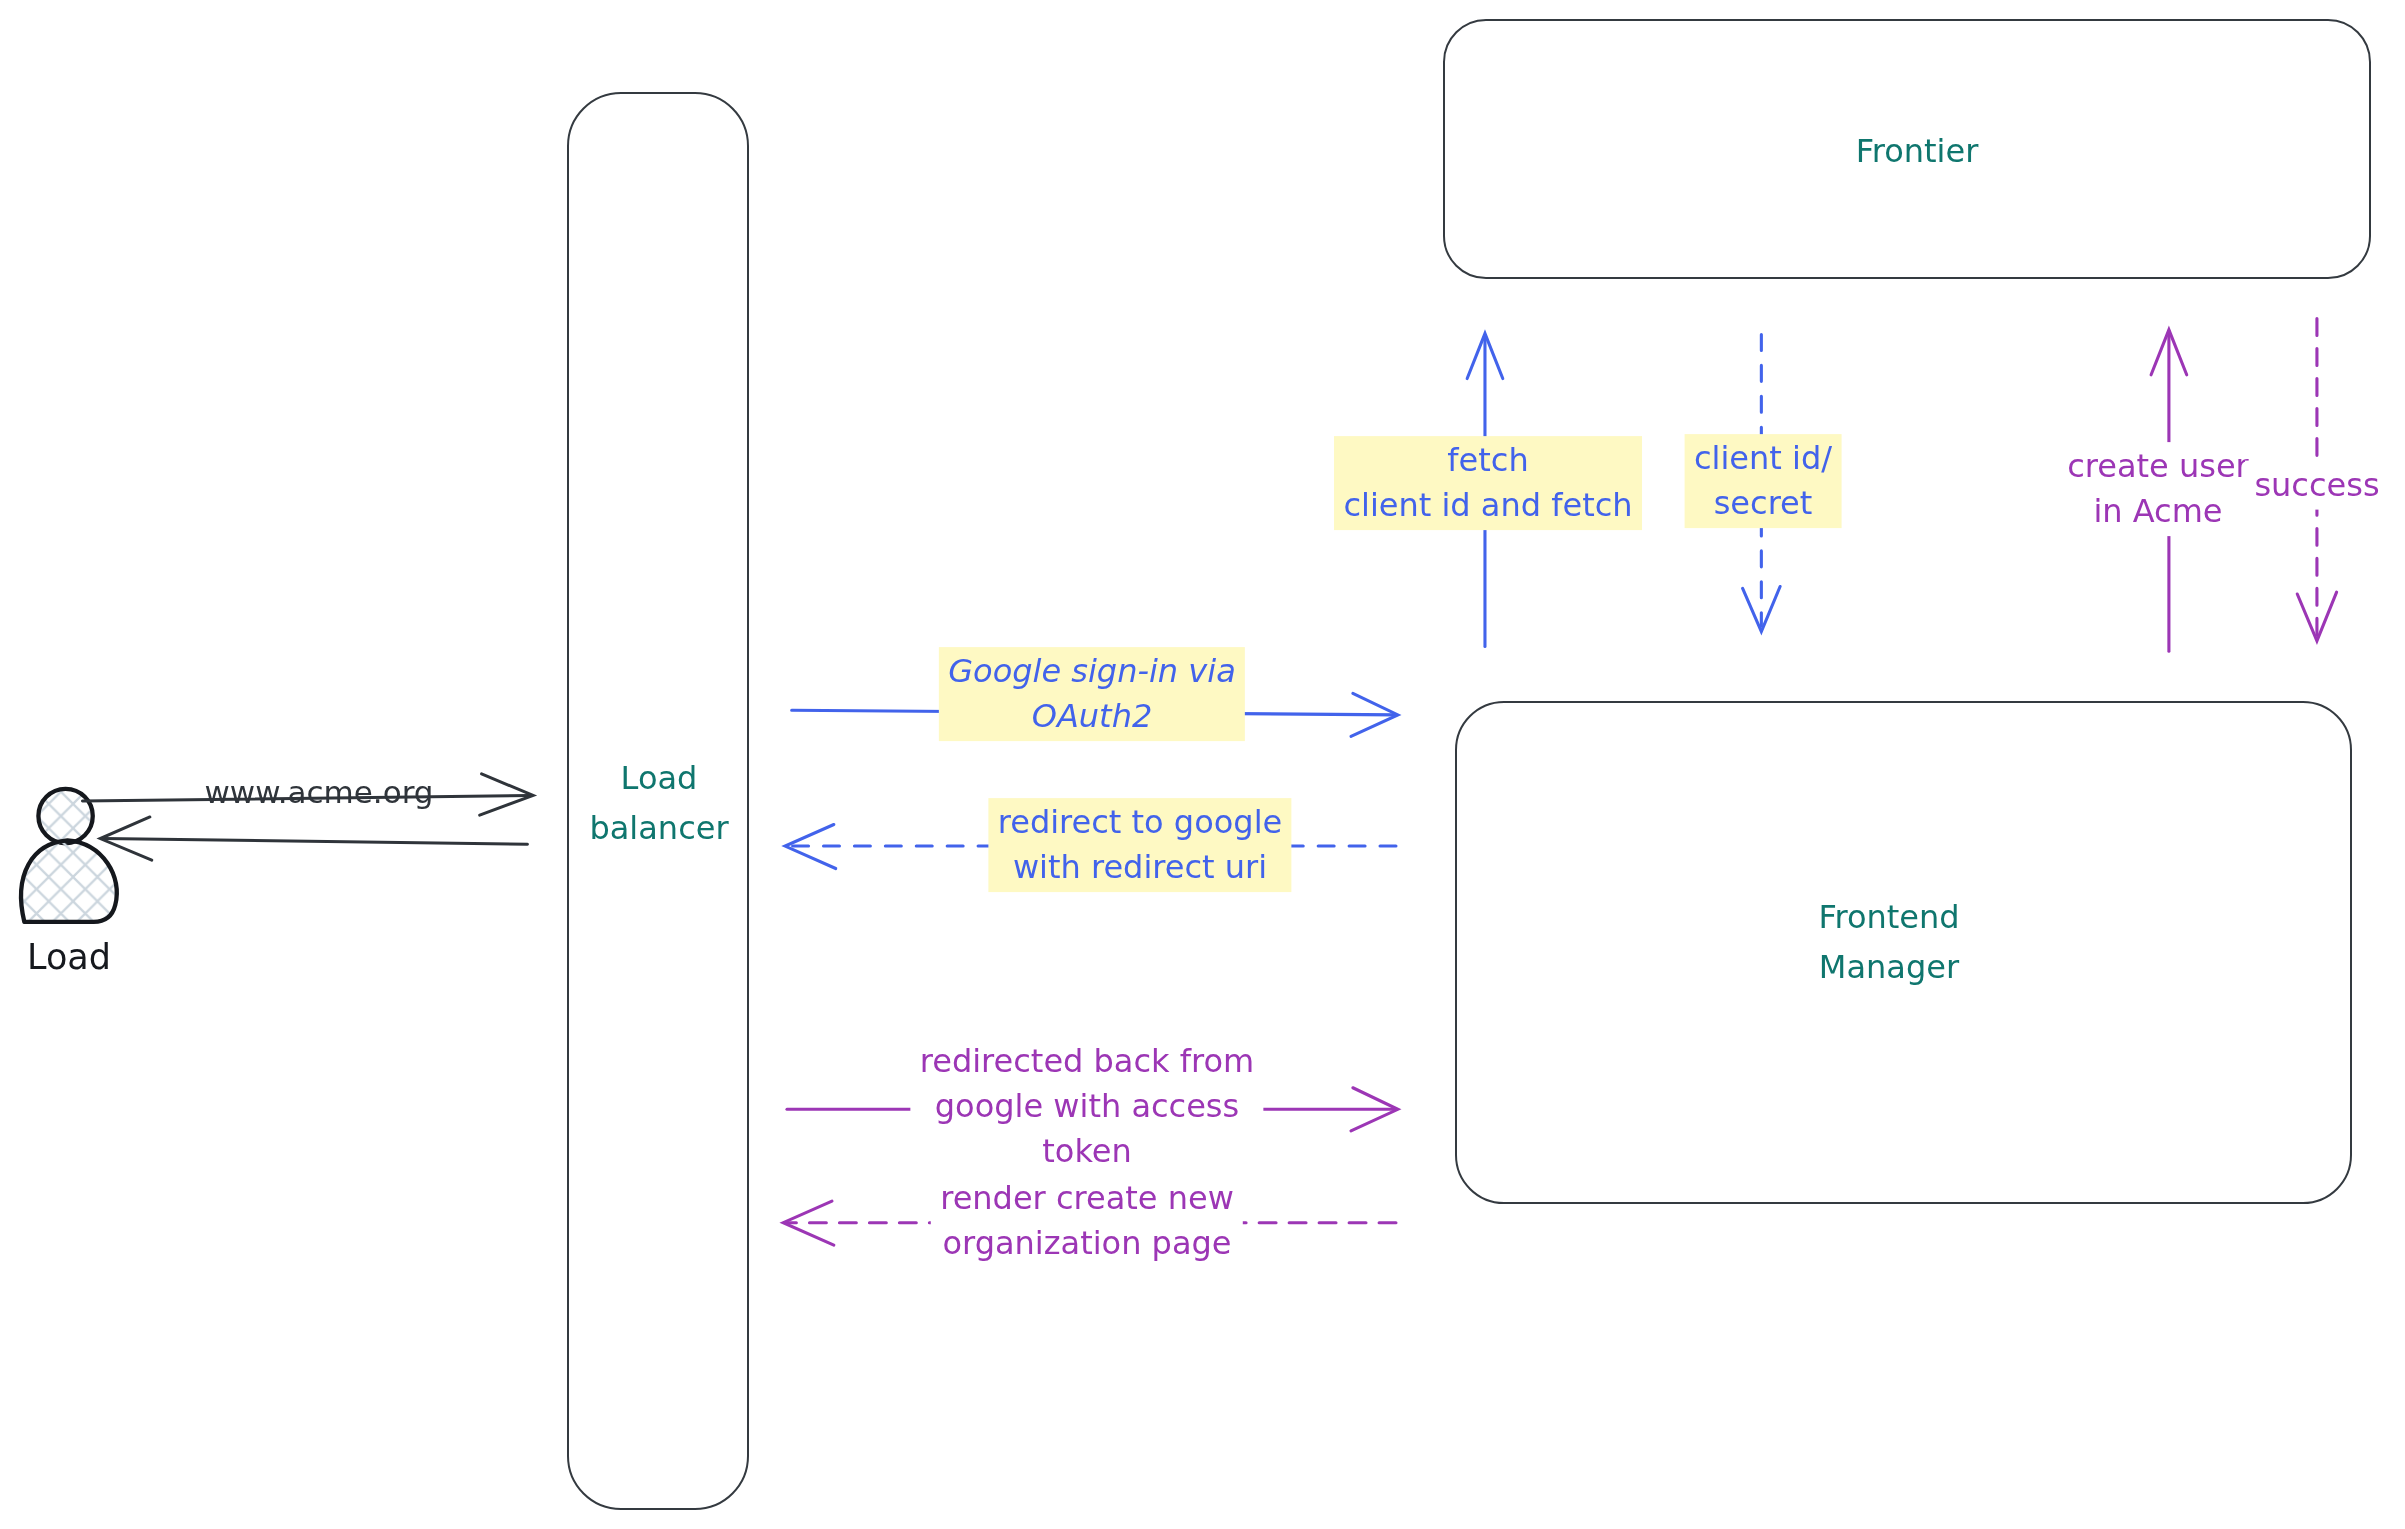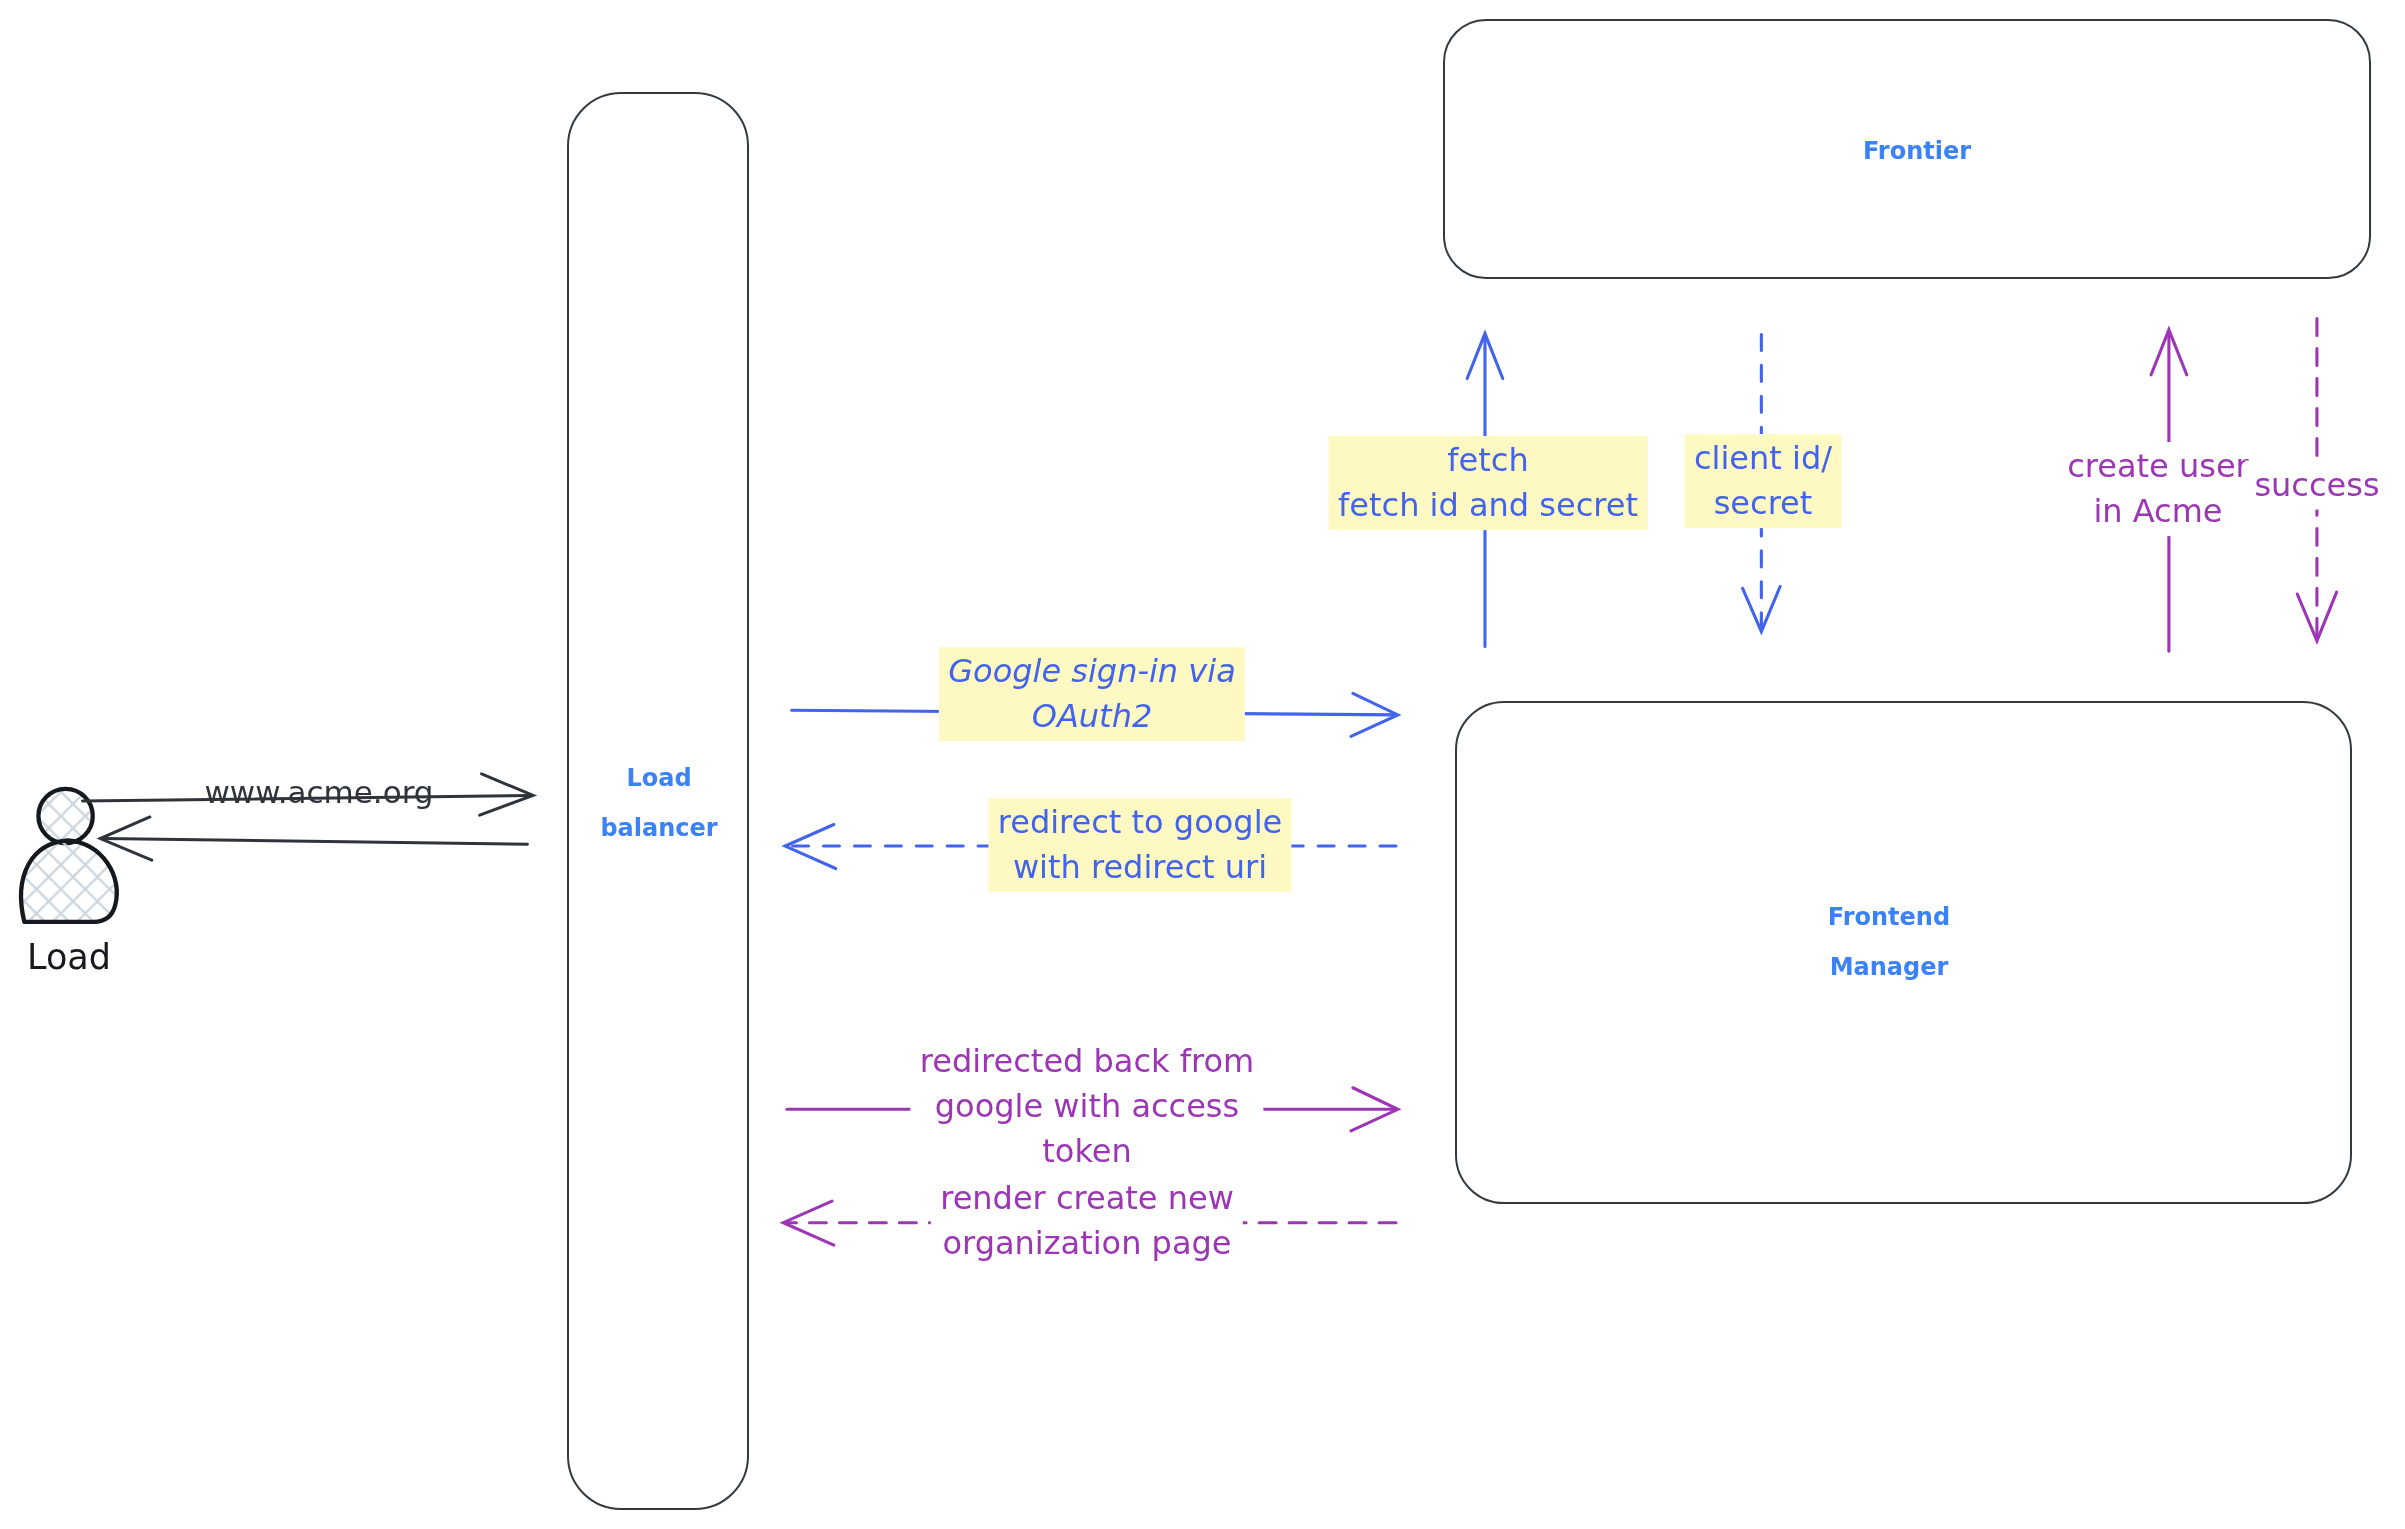--- a/index.html
+++ b/index.html
@@ -21,24 +21,23 @@
   .node--frontier{left:1443px;top:19px;width:928px;height:260px;border-radius:43px;}
   .node--fm{left:1455px;top:701px;width:897px;height:503px;border-radius:49px;}
   .lbl{
     position:absolute;
     transform:translate(-50%,-50%);
     text-align:center;
     white-space:nowrap;
     line-height:45px;
   }
   .lbl--node{
-    color:#3b82f6;
-    font-size:24px;
+    color:#0f766e;
+    font-size:32px;
     line-height:50px;
-    font-weight:bold;
   }
   .lbl--actor{color:#16191e;font-size:35px;}
   .lbl--plain{color:#2f343a;font-size:31px;background:transparent;}
   .lbl--blue{color:#4263eb;font-size:32px;background:#fef9c3;padding:1.9px 9.4px;}
   .lbl--purple{color:#9c36b5;font-size:32px;background:#ffffff;padding:1.9px 9.4px;}
 </style>
 </head>
 <body>
 
 <div class="canvas">
@@ -128,21 +127,21 @@
     <div>Google sign-in via</div>
     <div>OAuth2</div>
   </div>
   <div class="lbl lbl--blue" style="left:1140px;top:845px;">
     <div>redirect to google</div>
     <div>with redirect uri</div>
   </div>
 
   <div class="lbl lbl--blue" style="left:1488px;top:483px;">
     <div>fetch</div>
-    <div>fetch id and secret</div>
+    <div>client id and fetch</div>
   </div>
   <div class="lbl lbl--blue" style="left:1763px;top:481px;">
     <div>client id/</div>
     <div>secret</div>
   </div>
 
   <div class="lbl lbl--purple" style="left:2158px;top:489px;">
     <div>create user</div>
     <div>in Acme</div>
   </div>

